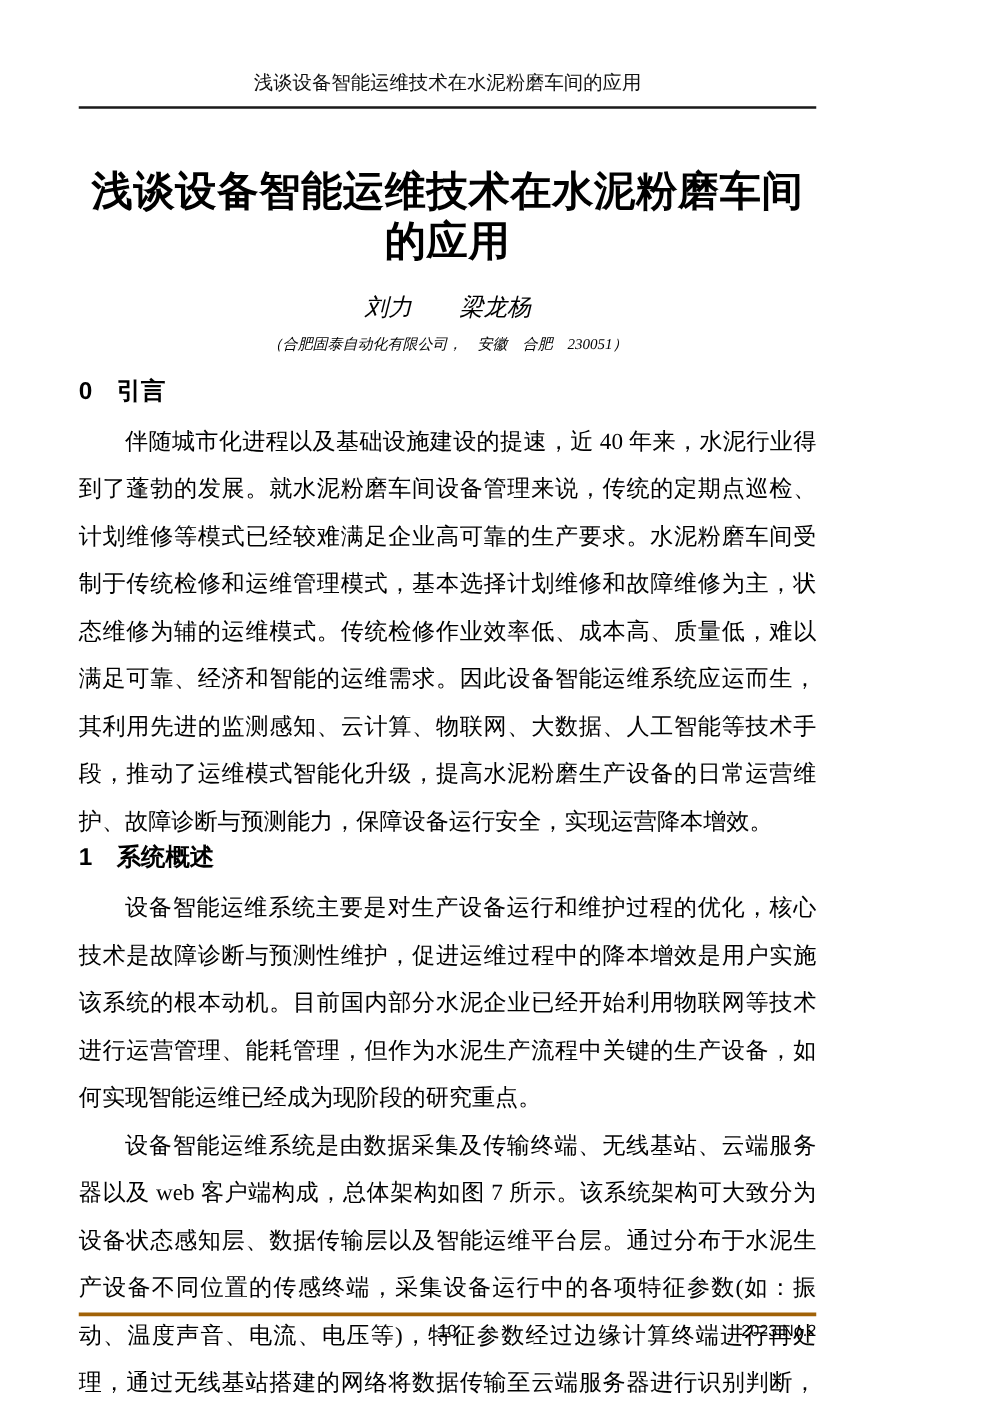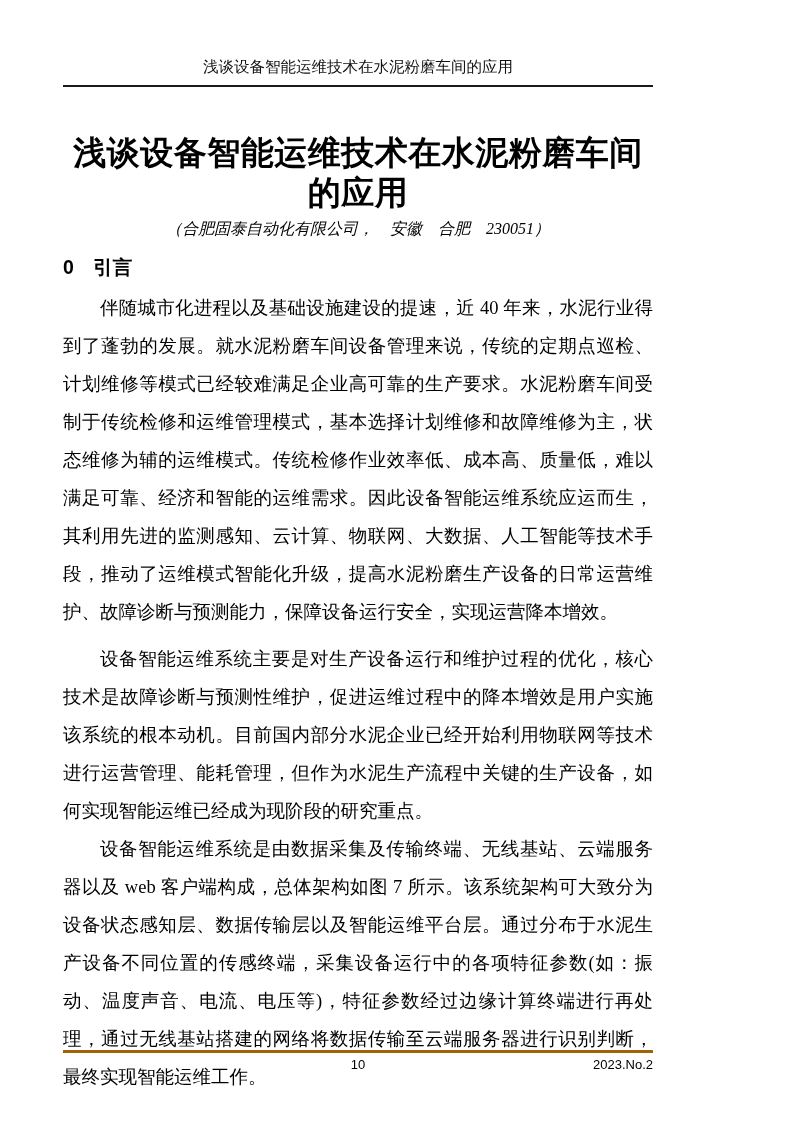--- a/index.html
+++ b/index.html
@@ -36,21 +36,21 @@
   .authors {
     margin-top: 22px;
     text-align: center;
     font-size: 19px;
     line-height: 24px;
     font-style: italic;
   }
   .affiliation {
     margin-top: 4px;
     text-align: center;
-    font-size: 16px;
+    font-size: 12px;
     line-height: 24px;
     font-style: italic;
     white-space: pre-wrap;
   }
   h2.sec {
     font-family: "Liberation Sans", "DejaVu Sans", sans-serif;
     font-weight: bold;
     font-size: 19.5px;
     line-height: 25px;
     margin: 0;
@@ -93,27 +93,29 @@
 <body>
 
 <div class="page">
 
   <div class="running-head">
     <span>浅谈设备智能运维技术在水泥粉磨车间的应用</span>
   </div>
 
   <h1 class="title">浅谈设备智能运维技术在水泥粉磨车间的应用</h1>
 
+  <div class="authors">刘力　　梁龙杨</div>
 
   <div class="affiliation">（合肥固泰自动化有限公司，　安徽　合肥　230051）</div>
 
   <h2 class="sec sec-0">0　引言</h2>
 
   <p class="body-par par-first">伴随城市化进程以及基础设施建设的提速，近 40 年来，水泥行业得到了蓬勃的发展。就水泥粉磨车间设备管理来说，传统的定期点巡检、计划维修等模式已经较难满足企业高可靠的生产要求。水泥粉磨车间受制于传统检修和运维管理模式，基本选择计划维修和故障维修为主，状态维修为辅的运维模式。传统检修作业效率低、成本高、质量低，难以满足可靠、经济和智能的运维需求。因此设备智能运维系统应运而生，其利用先进的监测感知、云计算、物联网、大数据、人工智能等技术手段，推动了运维模式智能化升级，提高水泥粉磨生产设备的日常运营维护、故障诊断与预测能力，保障设备运行安全，实现运营降本增效。</p>
 
+  <h2 class="sec sec-1">1　系统概述</h2>
 
   <p class="body-par par-after-head">设备智能运维系统主要是对生产设备运行和维护过程的优化，核心技术是故障诊断与预测性维护，促进运维过程中的降本增效是用户实施该系统的根本动机。目前国内部分水泥企业已经开始利用物联网等技术进行运营管理、能耗管理，但作为水泥生产流程中关键的生产设备，如何实现智能运维已经成为现阶段的研究重点。</p>
 
   <p class="body-par">设备智能运维系统是由数据采集及传输终端、无线基站、云端服务器以及 web 客户端构成，总体架构如图 7 所示。该系统架构可大致分为设备状态感知层、数据传输层以及智能运维平台层。通过分布于水泥生产设备不同位置的传感终端，采集设备运行中的各项特征参数(如：振动、温度声音、电流、电压等)，特征参数经过边缘计算终端进行再处理，通过无线基站搭建的网络将数据传输至云端服务器进行识别判断，最终实现智能运维工作。</p>
 
   <div class="footer">
     <div class="page-number">10</div>
     <div class="issue">2023.No.2</div>
   </div>
 

